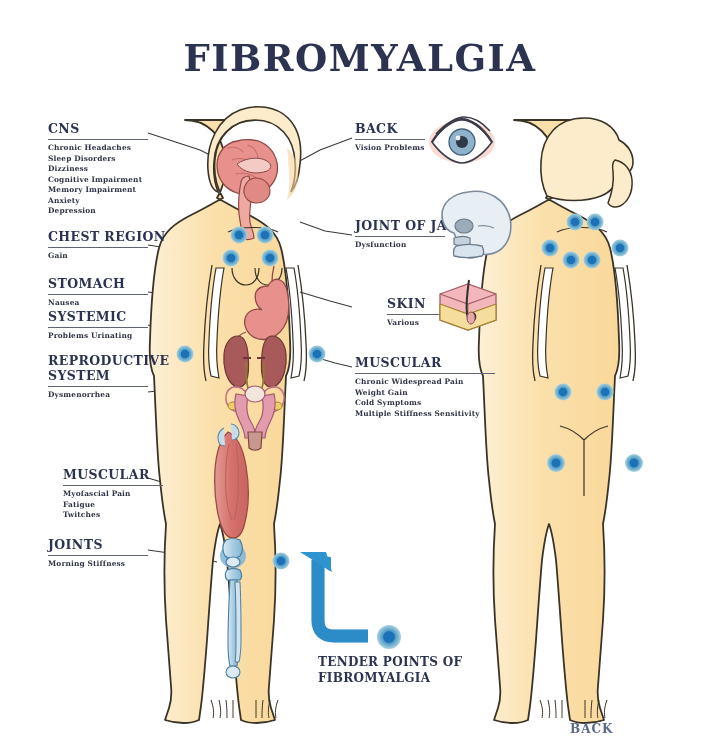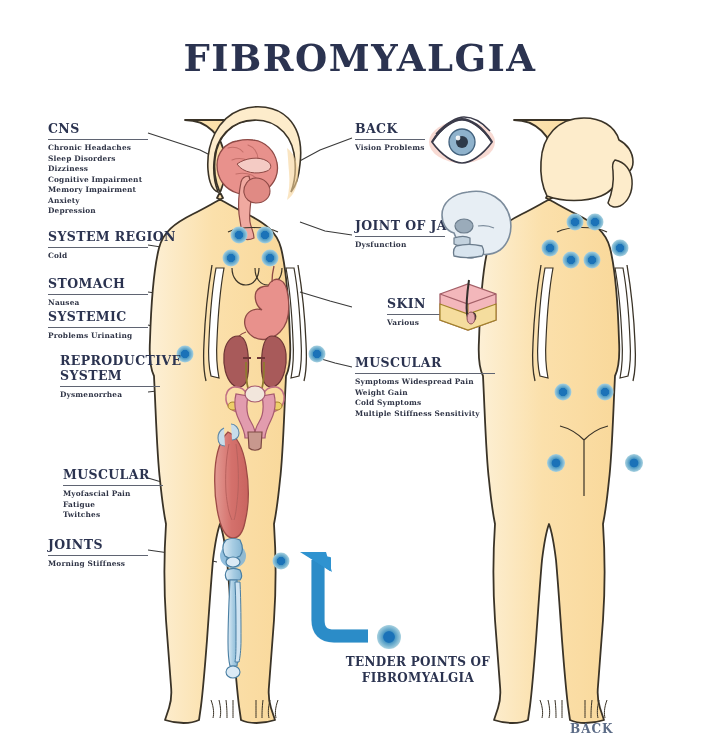--- a/index.html
+++ b/index.html
@@ -17,21 +17,21 @@
   .lbl{position:absolute;}
   .lbl .hd{font-family:"DejaVu Serif",serif;font-weight:bold;
            font-size:12.5px;letter-spacing:.4px;color:#2b3350;
            white-space:nowrap;line-height:1.18;}
   .lbl .rule{height:1.6px;background:#5f6472;margin:2px 0 3px 0;}
   .lbl .sym{font-family:"DejaVu Serif",serif;font-weight:bold;
             font-size:7.4px;letter-spacing:.15px;color:#2f3446;
             line-height:1.42;white-space:nowrap;}
   .lbl.right .hd,.lbl.right .sym{text-align:left;}
 
-  .caption{position:absolute;text-align:center;
+  .caption{position:absolute;
            font-family:"DejaVu Serif",serif;font-weight:bold;
            font-size:12px;letter-spacing:.3px;color:#2b3350;line-height:1.32;}
   .backlbl{position:absolute;font-family:"DejaVu Serif",serif;font-weight:bold;
            font-size:12px;letter-spacing:1px;color:#5b6b86;}
 </style>
 </head>
 <body>
 
 <div class="stage">
 
@@ -249,38 +249,38 @@
     <div class="sym">Chronic Headaches</div>
     <div class="sym">Sleep Disorders</div>
     <div class="sym">Dizziness</div>
     <div class="sym">Cognitive Impairment</div>
     <div class="sym">Memory Impairment</div>
     <div class="sym">Anxiety</div>
     <div class="sym">Depression</div>
   </div>
 
   <div class="lbl" style="left:48px;top:230px;width:100px;">
-    <div class="hd">SYSTEM REGION</div>
-    <div class="rule"></div>
-    <div class="sym">Cold</div>
+    <div class="hd">CHEST REGION</div>
+    <div class="rule"></div>
+    <div class="sym">Gain</div>
   </div>
 
   <div class="lbl" style="left:48px;top:277px;width:100px;">
     <div class="hd">STOMACH</div>
     <div class="rule"></div>
     <div class="sym">Nausea</div>
   </div>
 
   <div class="lbl" style="left:48px;top:310px;width:100px;">
     <div class="hd">SYSTEMIC</div>
     <div class="rule"></div>
     <div class="sym">Problems Urinating</div>
   </div>
 
-  <div class="lbl" style="left:48px;top:354px;width:100px;margin-left:12px;">
+  <div class="lbl" style="left:48px;top:354px;width:100px;">
     <div class="hd" style="white-space:normal;width:95px;">REPRODUCTIVE SYSTEM</div>
     <div class="rule"></div>
     <div class="sym">Dysmenorrhea</div>
   </div>
 
   <div class="lbl" style="left:48px;top:468px;width:100px;margin-left:15px;">
     <div class="hd">MUSCULAR</div>
     <div class="rule"></div>
     <div class="sym">Myofascial Pain</div>
     <div class="sym">Fatigue</div>
@@ -307,21 +307,21 @@
 
   <div class="lbl right" style="left:355px;top:297px;width:62px;margin-left:32px;">
     <div class="hd">SKIN</div>
     <div class="rule"></div>
     <div class="sym">Various</div>
   </div>
 
   <div class="lbl right" style="left:355px;top:356px;width:140px;">
     <div class="hd">MUSCULAR</div>
     <div class="rule"></div>
-    <div class="sym">Symptoms Widespread Pain</div>
+    <div class="sym">Chronic Widespread Pain</div>
     <div class="sym">Weight Gain</div>
     <div class="sym">Cold Symptoms</div>
     <div class="sym">Multiple Stiffness Sensitivity</div>
   </div>
 
   <svg style="position:absolute;left:424px;top:114px;width:76px;height:56px;" viewBox="0 0 76 56">
     <ellipse cx="38" cy="28" rx="33" ry="21" fill="#f6cdc4" opacity=".75"></ellipse>
     <path d="M8 28 c10 -15 22 -22 30 -22 c8 0 20 7 30 22 c-10 14 -22 21 -30 21 c-8 0 -20 -7 -30 -21 z" fill="#ffffff" stroke="#3b3b4a" stroke-width="1.6"></path>
     <circle cx="38" cy="28" r="13" fill="#8fb2cc" stroke="#41607c" stroke-width="1.3"></circle>
     <circle cx="38" cy="28" r="6" fill="#2e3a4a"></circle>

